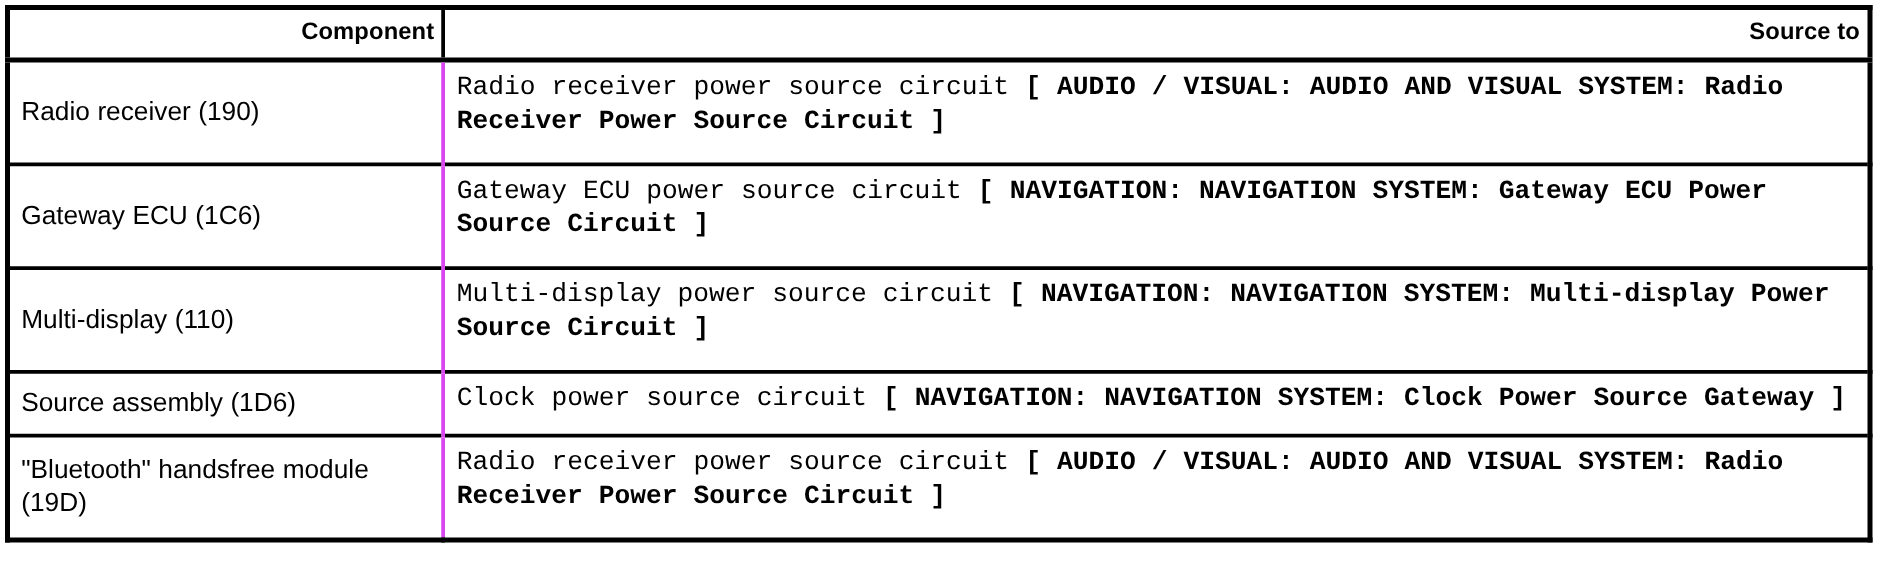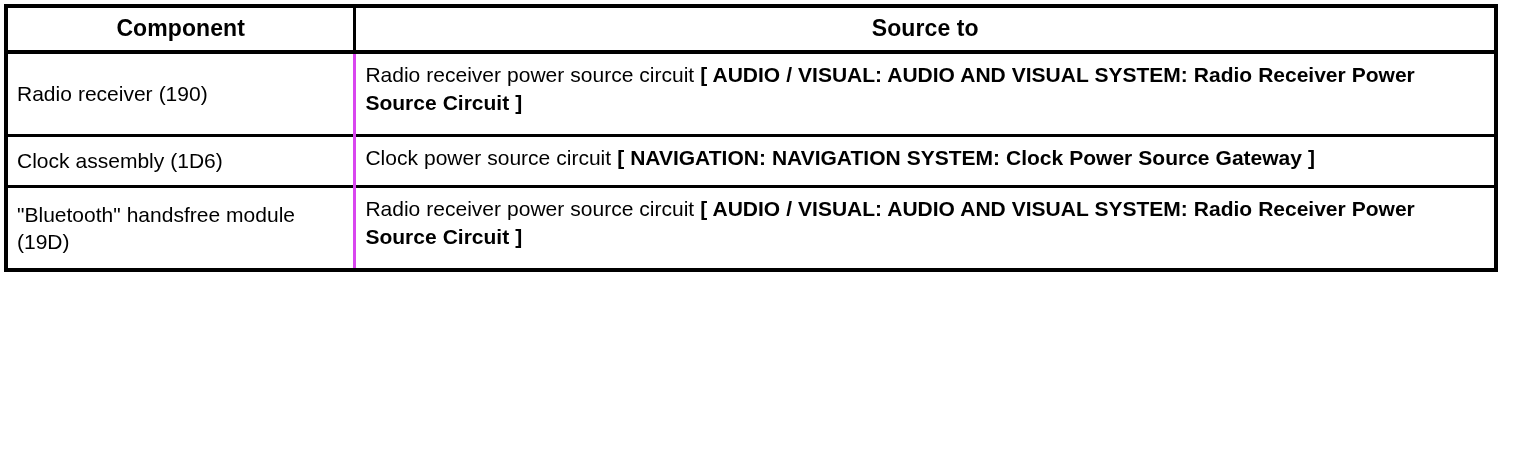--- a/index.html
+++ b/index.html
@@ -29,24 +29,24 @@
     table-layout: fixed;
     border: 4px solid #000000;
   }
 
   table.proceed-table col.c-component { width: 348px; }
   table.proceed-table col.c-proceed    { width: 1138px; }
 
   thead th {
     border-bottom: 4px solid #000000;
     padding: 7px 6px 9px 6px;
-    font-size: 23px;
+    font-size: 19px;
     font-weight: 600;
     letter-spacing: 0.1px;
-    text-align: center;
+    text-align: right;
     vertical-align: middle;
     line-height: 1.15;
   }
   thead th.th-component {
     border-right: 3px solid #000000;
   }
 
   tbody td {
     border-top: 3px solid #000000;
     padding: 6px 7px 7px 9px;
@@ -60,20 +60,21 @@
   tbody tr:first-child td { border-top: none; }
 
   tbody td.cell-component {
     border-right: 3px solid #d946ef;
     white-space: pre-line;
   }
 
   tbody td.cell-proceed {
     vertical-align: top;
     padding-top: 7px;
+    font-family: Liberation Mono, monospace;
   }
 
   .ref {
     font-weight: 700;
   }
 
   
   tr.row-tall td   { height: 66px; }
   tr.row-short td  { height: 34px; }
 </style>
@@ -90,22 +91,30 @@
       <tr>
         <th class="th-component">Component</th>
         <th class="th-proceed">Source to</th>
       </tr>
     </thead>
     <tbody>
         <tr class="row-tall">
           <td class="cell-component">Radio receiver (190)</td>
           <td class="cell-proceed"><span class="plain">Radio receiver power source circuit </span><span class="ref">[ AUDIO / VISUAL: AUDIO AND VISUAL SYSTEM: Radio Receiver Power Source Circuit ]</span></td>
         </tr>
+        <tr class="row-tall">
+          <td class="cell-component">Gateway ECU (1C6)</td>
+          <td class="cell-proceed"><span class="plain">Gateway ECU power source circuit </span><span class="ref">[ NAVIGATION: NAVIGATION SYSTEM: Gateway ECU Power Source Circuit ]</span></td>
+        </tr>
+        <tr class="row-tall">
+          <td class="cell-component">Multi-display (110)</td>
+          <td class="cell-proceed"><span class="plain">Multi-display power source circuit </span><span class="ref">[ NAVIGATION: NAVIGATION SYSTEM: Multi-display Power Source Circuit ]</span></td>
+        </tr>
         <tr class="row-short">
-          <td class="cell-component">Clock assembly (1D6)</td>
+          <td class="cell-component">Source assembly (1D6)</td>
           <td class="cell-proceed"><span class="plain">Clock power source circuit </span><span class="ref">[ NAVIGATION: NAVIGATION SYSTEM: Clock Power Source Gateway ]</span></td>
         </tr>
         <tr class="row-tall">
           <td class="cell-component">"Bluetooth" handsfree module (19D)</td>
           <td class="cell-proceed"><span class="plain">Radio receiver power source circuit </span><span class="ref">[ AUDIO / VISUAL: AUDIO AND VISUAL SYSTEM: Radio Receiver Power Source Circuit ]</span></td>
         </tr>
       </tbody>
   </table>
 </div>
 

